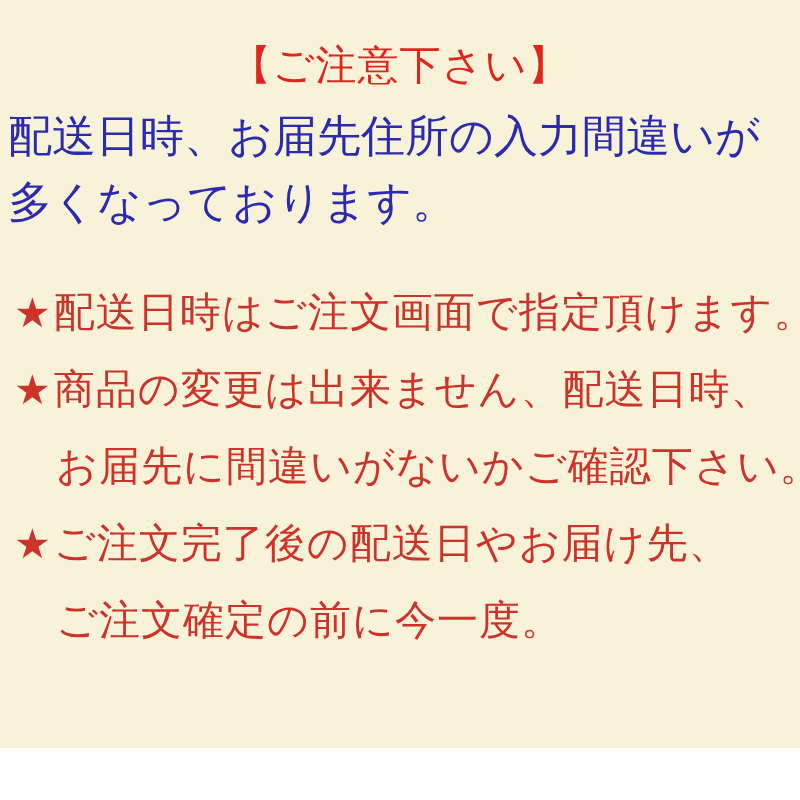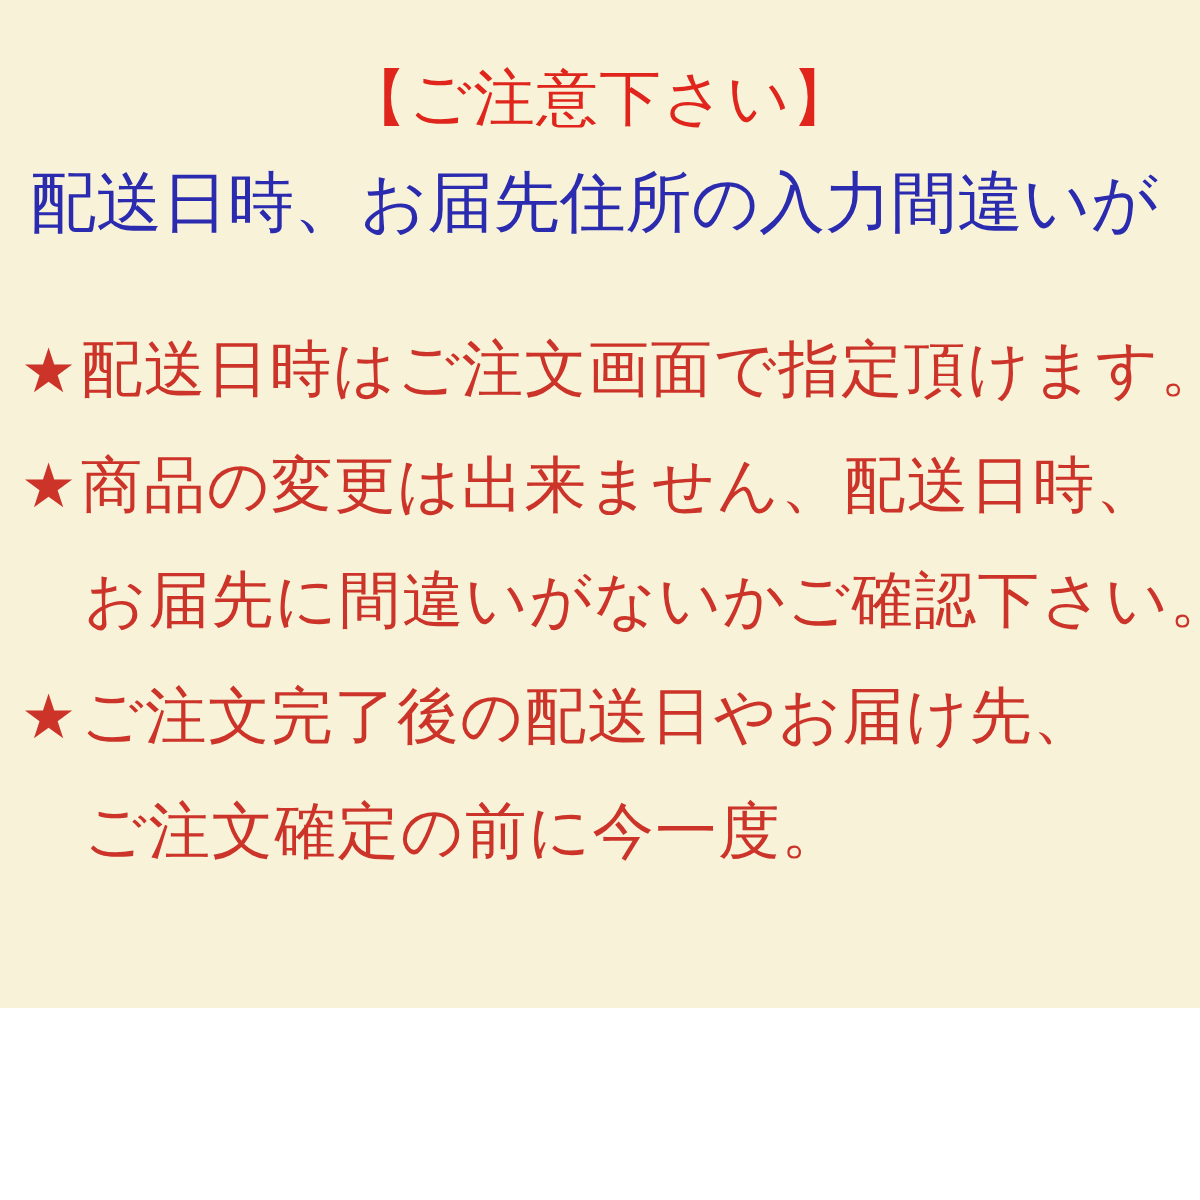--- a/index.html
+++ b/index.html
@@ -4,37 +4,37 @@
 <style>
   html, body { margin: 0; padding: 0; }
   body {
     width: 800px;
     height: 800px;
     font-family: "Liberation Sans", "DejaVu Sans", sans-serif;
     overflow: hidden;
   }
   .page {
     width: 800px;
-    height: 672px;
+    height: 748px;
     background: var(--bg-color, #f8f2d8);
     box-sizing: border-box;
     overflow: hidden;
   }
   .title {
     margin: 0;
     padding-top: 42px;
     text-align: center;
     font-size: 41px;
     font-weight: normal;
     letter-spacing: 1px;
     color: var(--title-color, #e0261c);
     line-height: 1.15;
   }
   .intro {
-    margin: 14px 0 0 20px;
+    margin: 14px 0 0 8px;
     font-size: 44px;
     line-height: 66px;
     letter-spacing: 0px;
     color: var(--intro-color, #2b2bb0);
   }
   .intro .line { display: block; }
   .notes {
     margin-top: 39px;
     padding-left: 14px;
     font-size: 41px;
@@ -57,20 +57,21 @@
 </style>
 </head>
 <body style="--bg-color: #f8f2d8; --title-color: #e0261c; --intro-color: #2b2bb0; --notes-color: #cc342a;">
 
 <div class="page">
 
   <h1 class="title">【ご注意下さい】</h1>
 
   <p class="intro">
     <span class="line">配送日時、お届先住所の入力間違いが</span>
+    <span class="line">多くなっております。</span>
   </p>
 
   <div class="notes">
 
     <div class="note-row">
       <span class="star">★</span>
       <span class="note-text">配送日時はご注文画面で指定頂けます。</span>
     </div>
 
     <div class="note-row">

